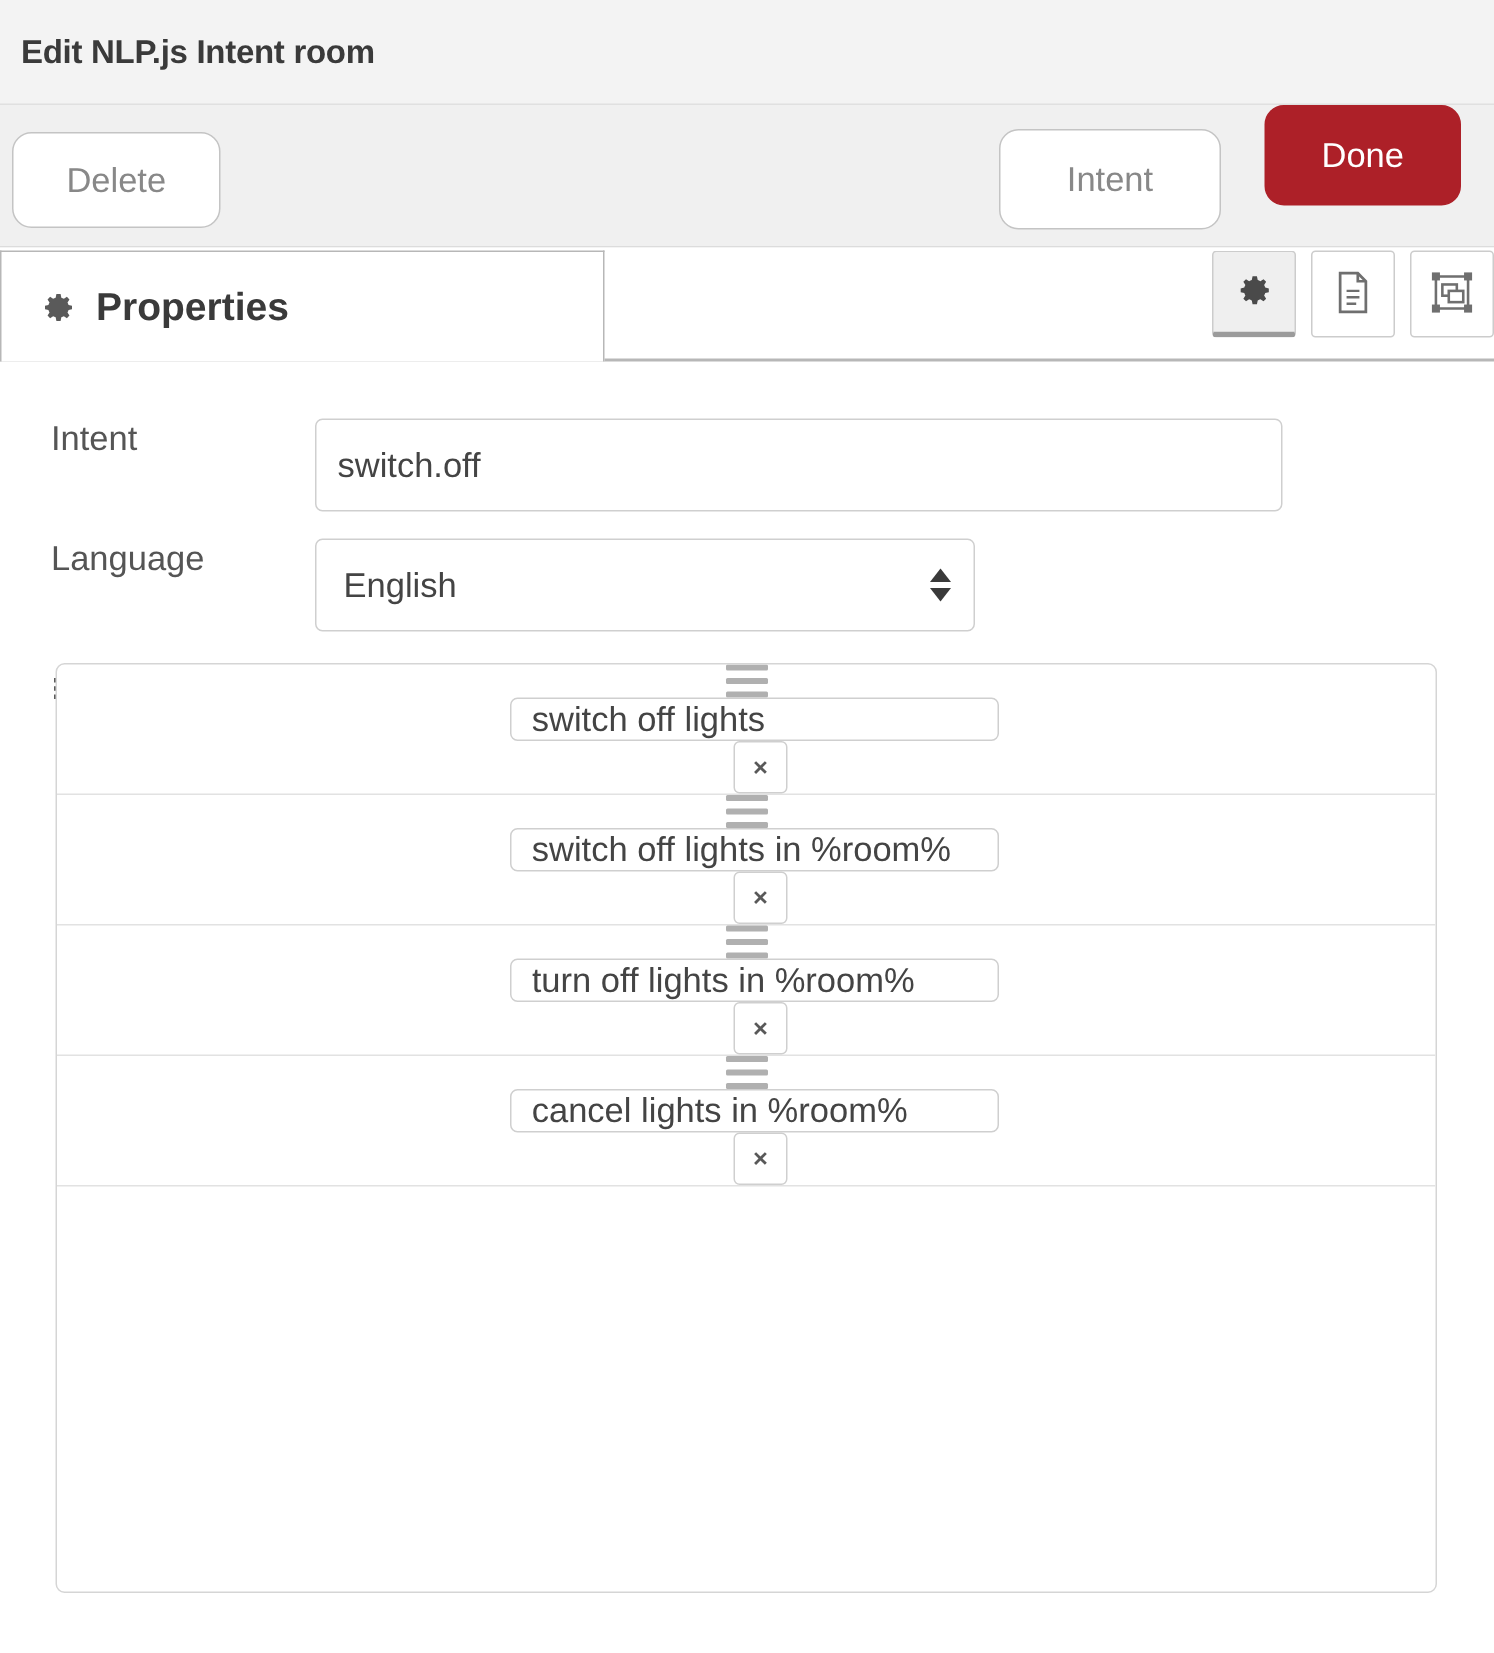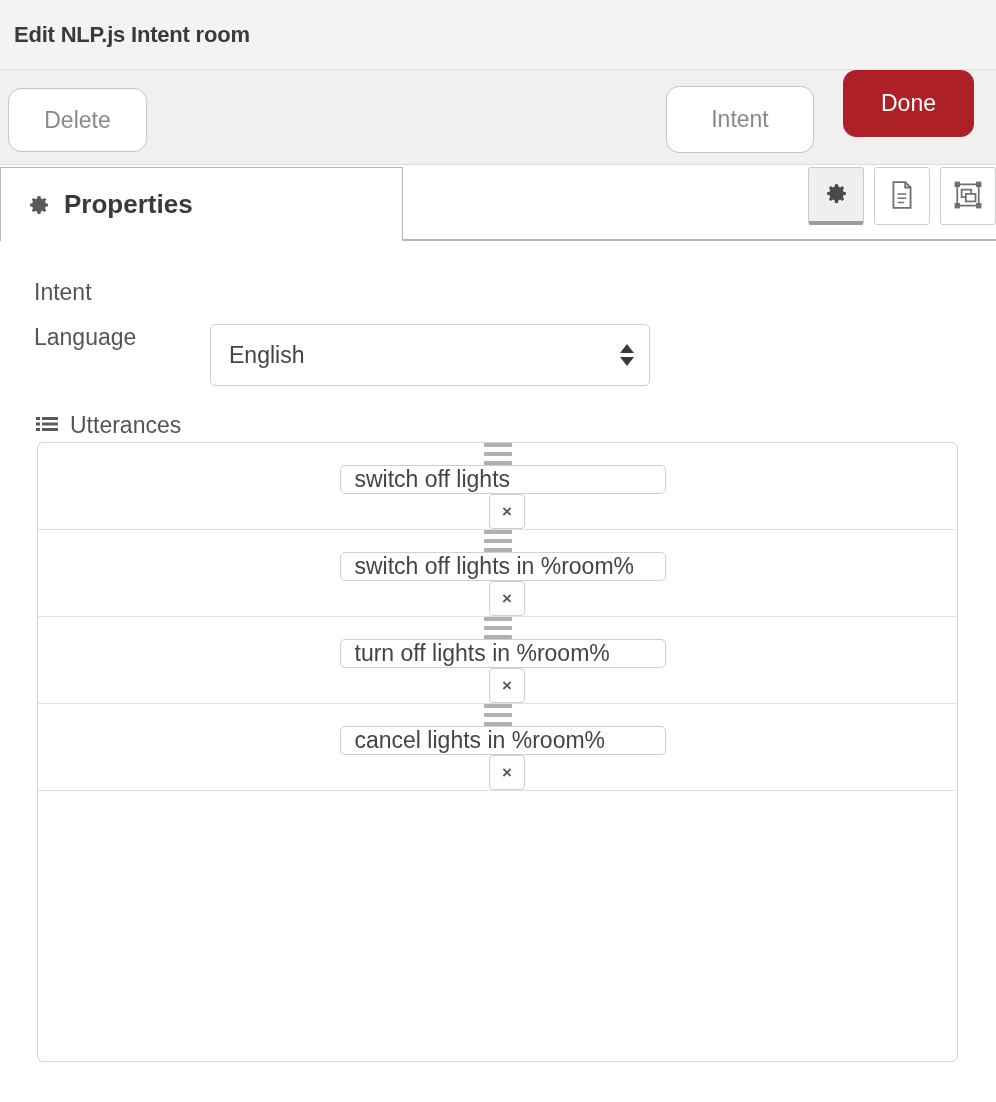--- a/index.html
+++ b/index.html
@@ -320,20 +320,21 @@
         </svg>
       </span>
     </button>
   </div>
 </div>
 
 <div class="form">
 
   <div class="form-row">
     <div class="form-label">Intent</div>
+    <input class="text-input" type="text" value="switch.off" style="">
   </div>
 
   <div class="form-row">
     <div class="form-label">Language</div>
     <div class="select-wrap">
       <div class="select-box">
         <span>English</span>
       </div>
       <span class="select-arrows">
         <span class="tri-up"></span>

